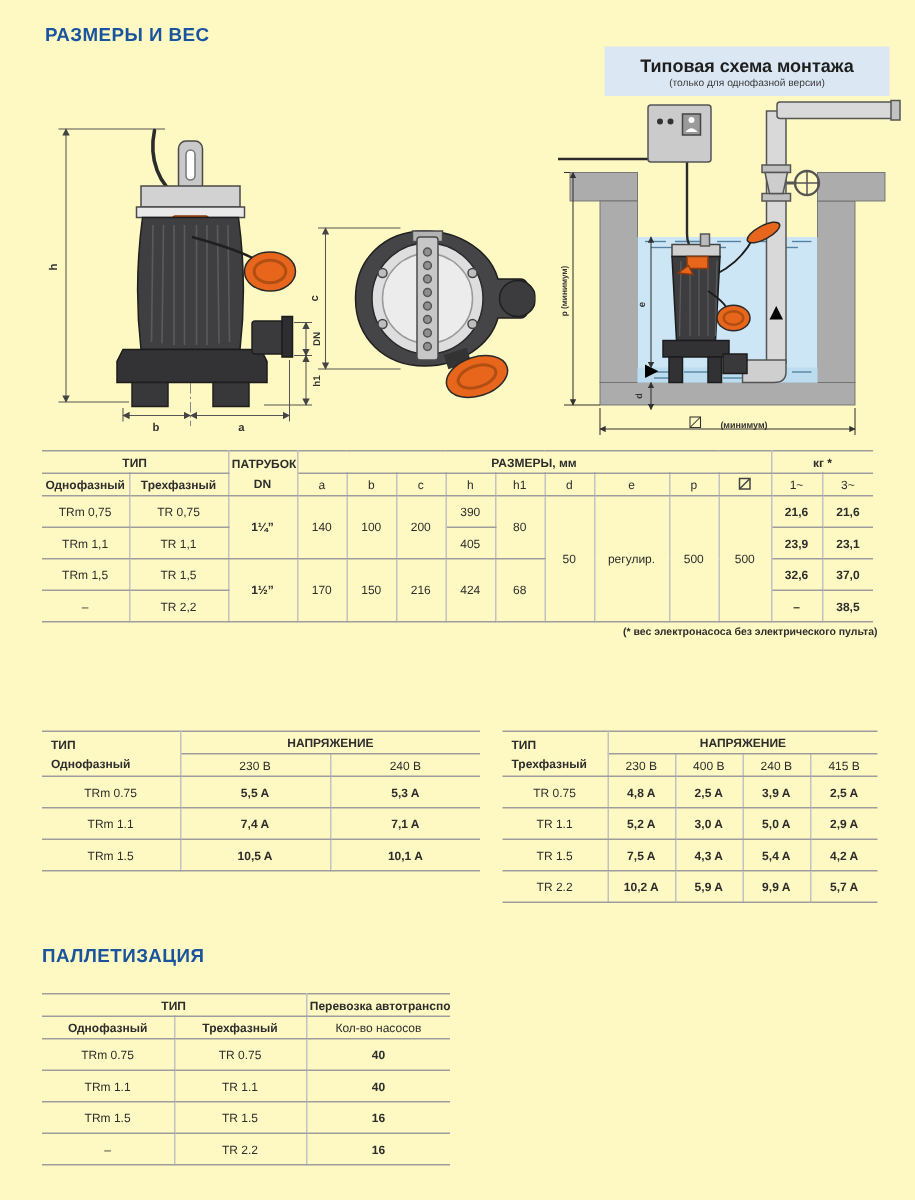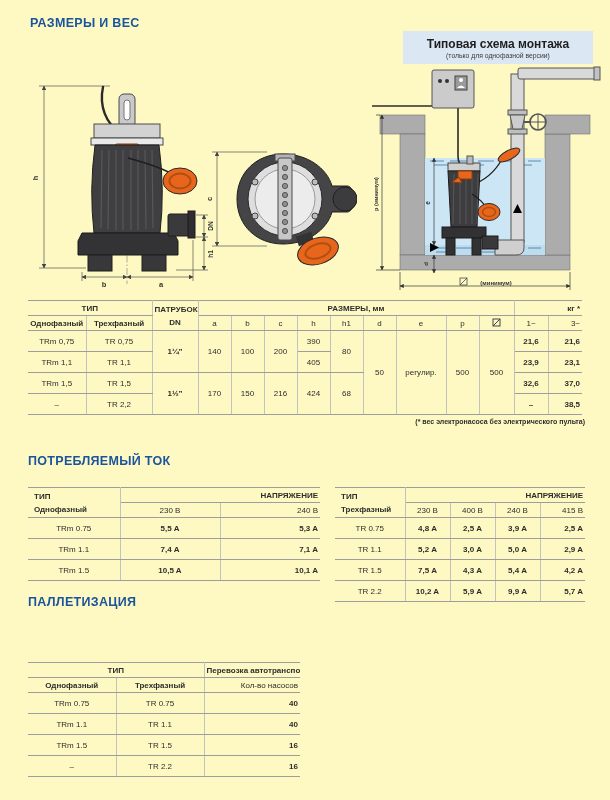--- a/index.html
+++ b/index.html
@@ -14,21 +14,21 @@
   .schema-box .t1{font-size:12px;font-weight:bold;color:#1e1e1e;}
   .schema-box .t2{font-size:6.8px;color:#3a3a3a;margin-top:1px;}
 
   
   table.t{border-collapse:collapse;table-layout:fixed;
           border-top:1.5px solid #7c7c7c;border-bottom:1.5px solid #7c7c7c;}
   table.t td{border:1px solid #c2c2c2;border-top-color:#9d9d9d;border-bottom-color:#9d9d9d;
              font-size:8px;text-align:center;padding:0 2px;height:20px;color:#2d2d2d;
              overflow:hidden;white-space:nowrap;}
   table.t td:first-child{border-left:0;}
-  table.t td:last-child{border-right:0;text-align:right;}
+  table.t td:last-child{border-right:0;}
   tr.hd td{height:14px;font-weight:bold;}
   tr.hd2 td{height:14px;}
   .hsep td{border-bottom:1.5px solid #7c7c7c;}
   td.type{text-align:left;padding-left:6px;font-weight:normal;}
   td.b{font-weight:bold;}
   td.dim-letter{color:#444;}
   .two-line div{line-height:13px;text-align:left;padding-left:4px;font-weight:bold;}
   .footnote{position:absolute;left:28px;top:418px;width:557px;text-align:right;
             font-size:7px;font-weight:bold;color:#2d2d2d;}
   svg text{font-family:"Liberation Sans",sans-serif;}
@@ -345,21 +345,20 @@
       <td class="type">–</td>
       <td class="type">TR 2,2</td>
       <td class="b">–</td>
       <td class="b">38,5</td>
     </tr>
   </tbody>
     </table>
 
   <div class="footnote">(* вес электронасоса без электрического пульта)</div>
 
-  <div class="sec-title" style="left:28px;top:454px;">ПОТРЕБЛЯЕМЫЙ ТОК</div>
 
   <table class="t abs" style="left:28px;top:487px;width:292px;">
     <colgroup>
         <col style="width:92px">
         <col style="width:100px">
         <col style="width:100px">
       </colgroup>
     <tbody>
         <tr class="hd">
       <td rowspan="2" class="two-line">
@@ -436,21 +435,21 @@
     <tr>
       <td class="type">TR 2.2</td>
       <td class="b">10,2 A</td>
       <td class="b">5,9 A</td>
       <td class="b">9,9 A</td>
       <td class="b">5,7 A</td>
     </tr>
   </tbody>
     </table>
 
-  <div class="sec-title" style="left:28px;top:595px;">ПАЛЛЕТИЗАЦИЯ</div>
+  <div class="sec-title" style="left:28px;top:630px;">ПАЛЛЕТИЗАЦИЯ</div>
 
   <table class="t abs" style="left:28px;top:662px;width:272px;">
     <colgroup>
         <col style="width:88px">
         <col style="width:88px">
         <col style="width:96px">
       </colgroup>
     <tbody>
         <tr class="hd">
       <td colspan="2">ТИП</td>

